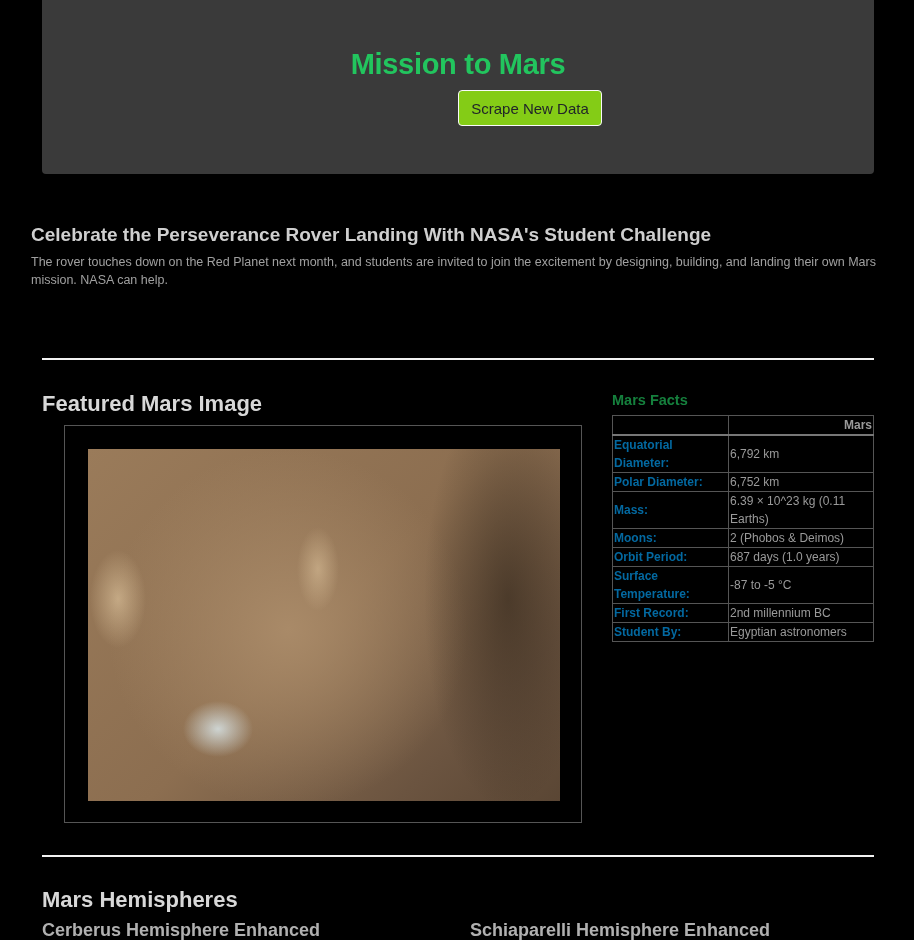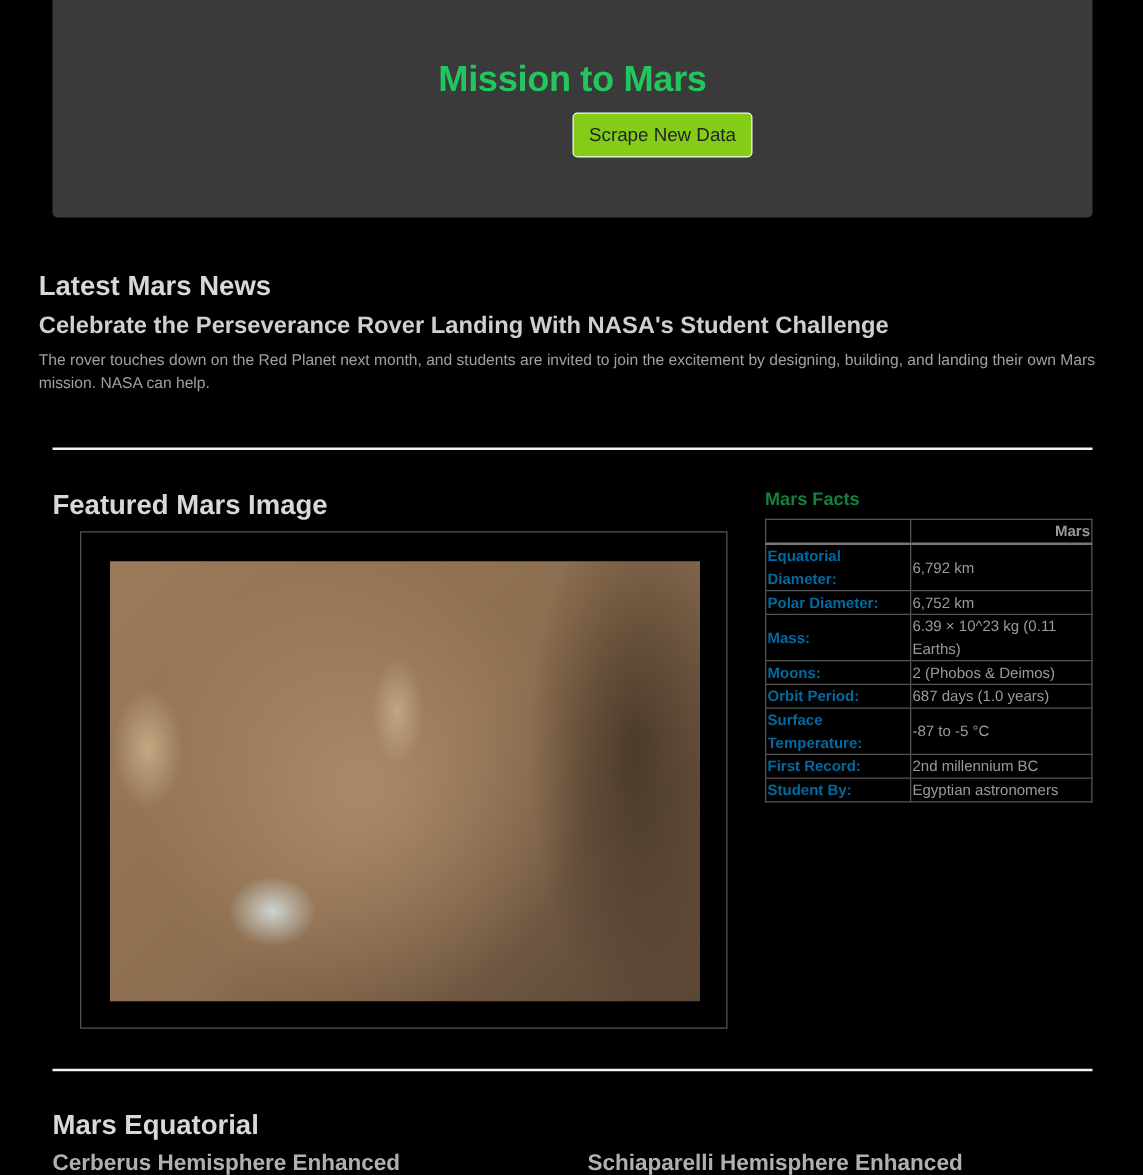--- a/index.html
+++ b/index.html
@@ -58,21 +58,20 @@
 </style>
 </head>
 <body>
 
 <div class="jumbotron">
   <h1>Mission to Mars</h1>
   <button class="scrape-btn">Scrape New Data</button>
 </div>
 
 <section class="news">
-  <h2>Latest Mars News</h2>
   <h3>Celebrate the Perseverance Rover Landing With NASA's Student Challenge</h3>
   <p>The rover touches down on the Red Planet next month, and students are invited to join the excitement by designing, building, and landing their own Mars mission. NASA can help.</p>
 </section>
 
 <div class="rule" style="top:358px;"></div>
 
 <h2 class="featured-title">Featured Mars Image</h2>
 <div class="img-frame">
   <div class="mars-img" title="Featured Mars Image"></div>
 </div>
@@ -116,15 +115,15 @@
       </tr>
     <tr>
         <th>Student By:</th>
         <td>Egyptian astronomers</td>
       </tr>
   </tbody>
 </table>
 
 <div class="rule" style="top:855px;"></div>
 
-<h2 class="hemi-title">Mars Equatorial</h2>
+<h2 class="hemi-title">Mars Hemispheres</h2>
 <h3 class="hemi-item" style="left:42px;">Cerberus Hemisphere Enhanced</h3>
 <h3 class="hemi-item" style="left:470px;">Schiaparelli Hemisphere Enhanced</h3>
 
 </body></html>

